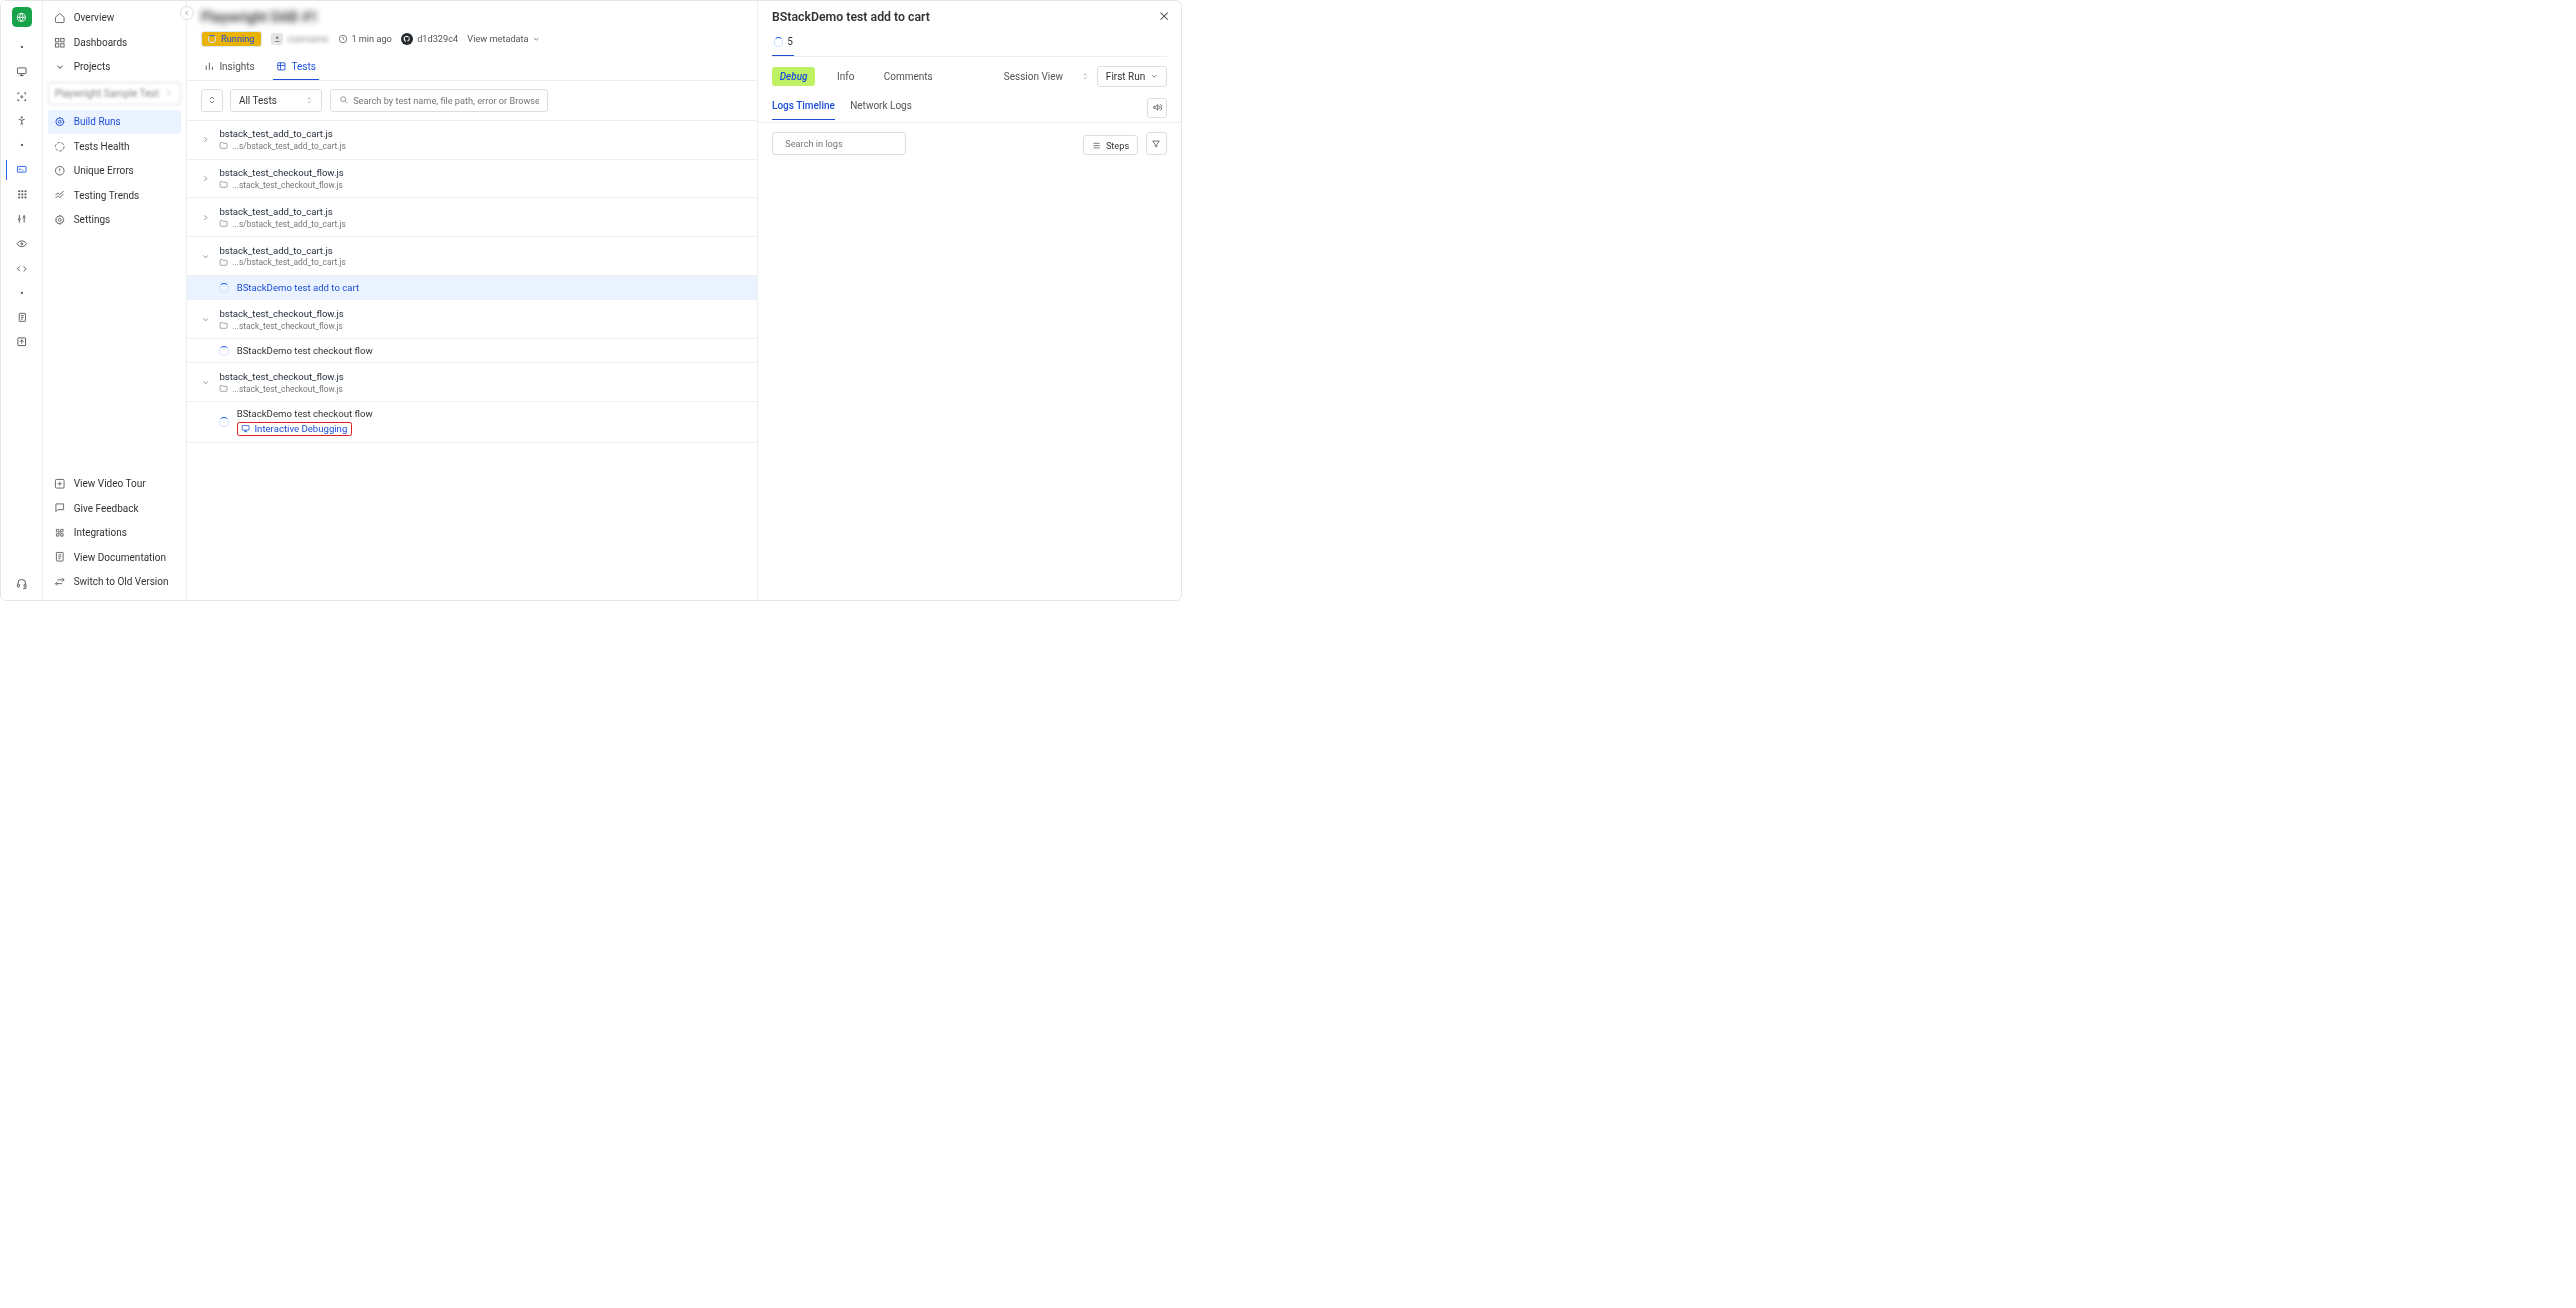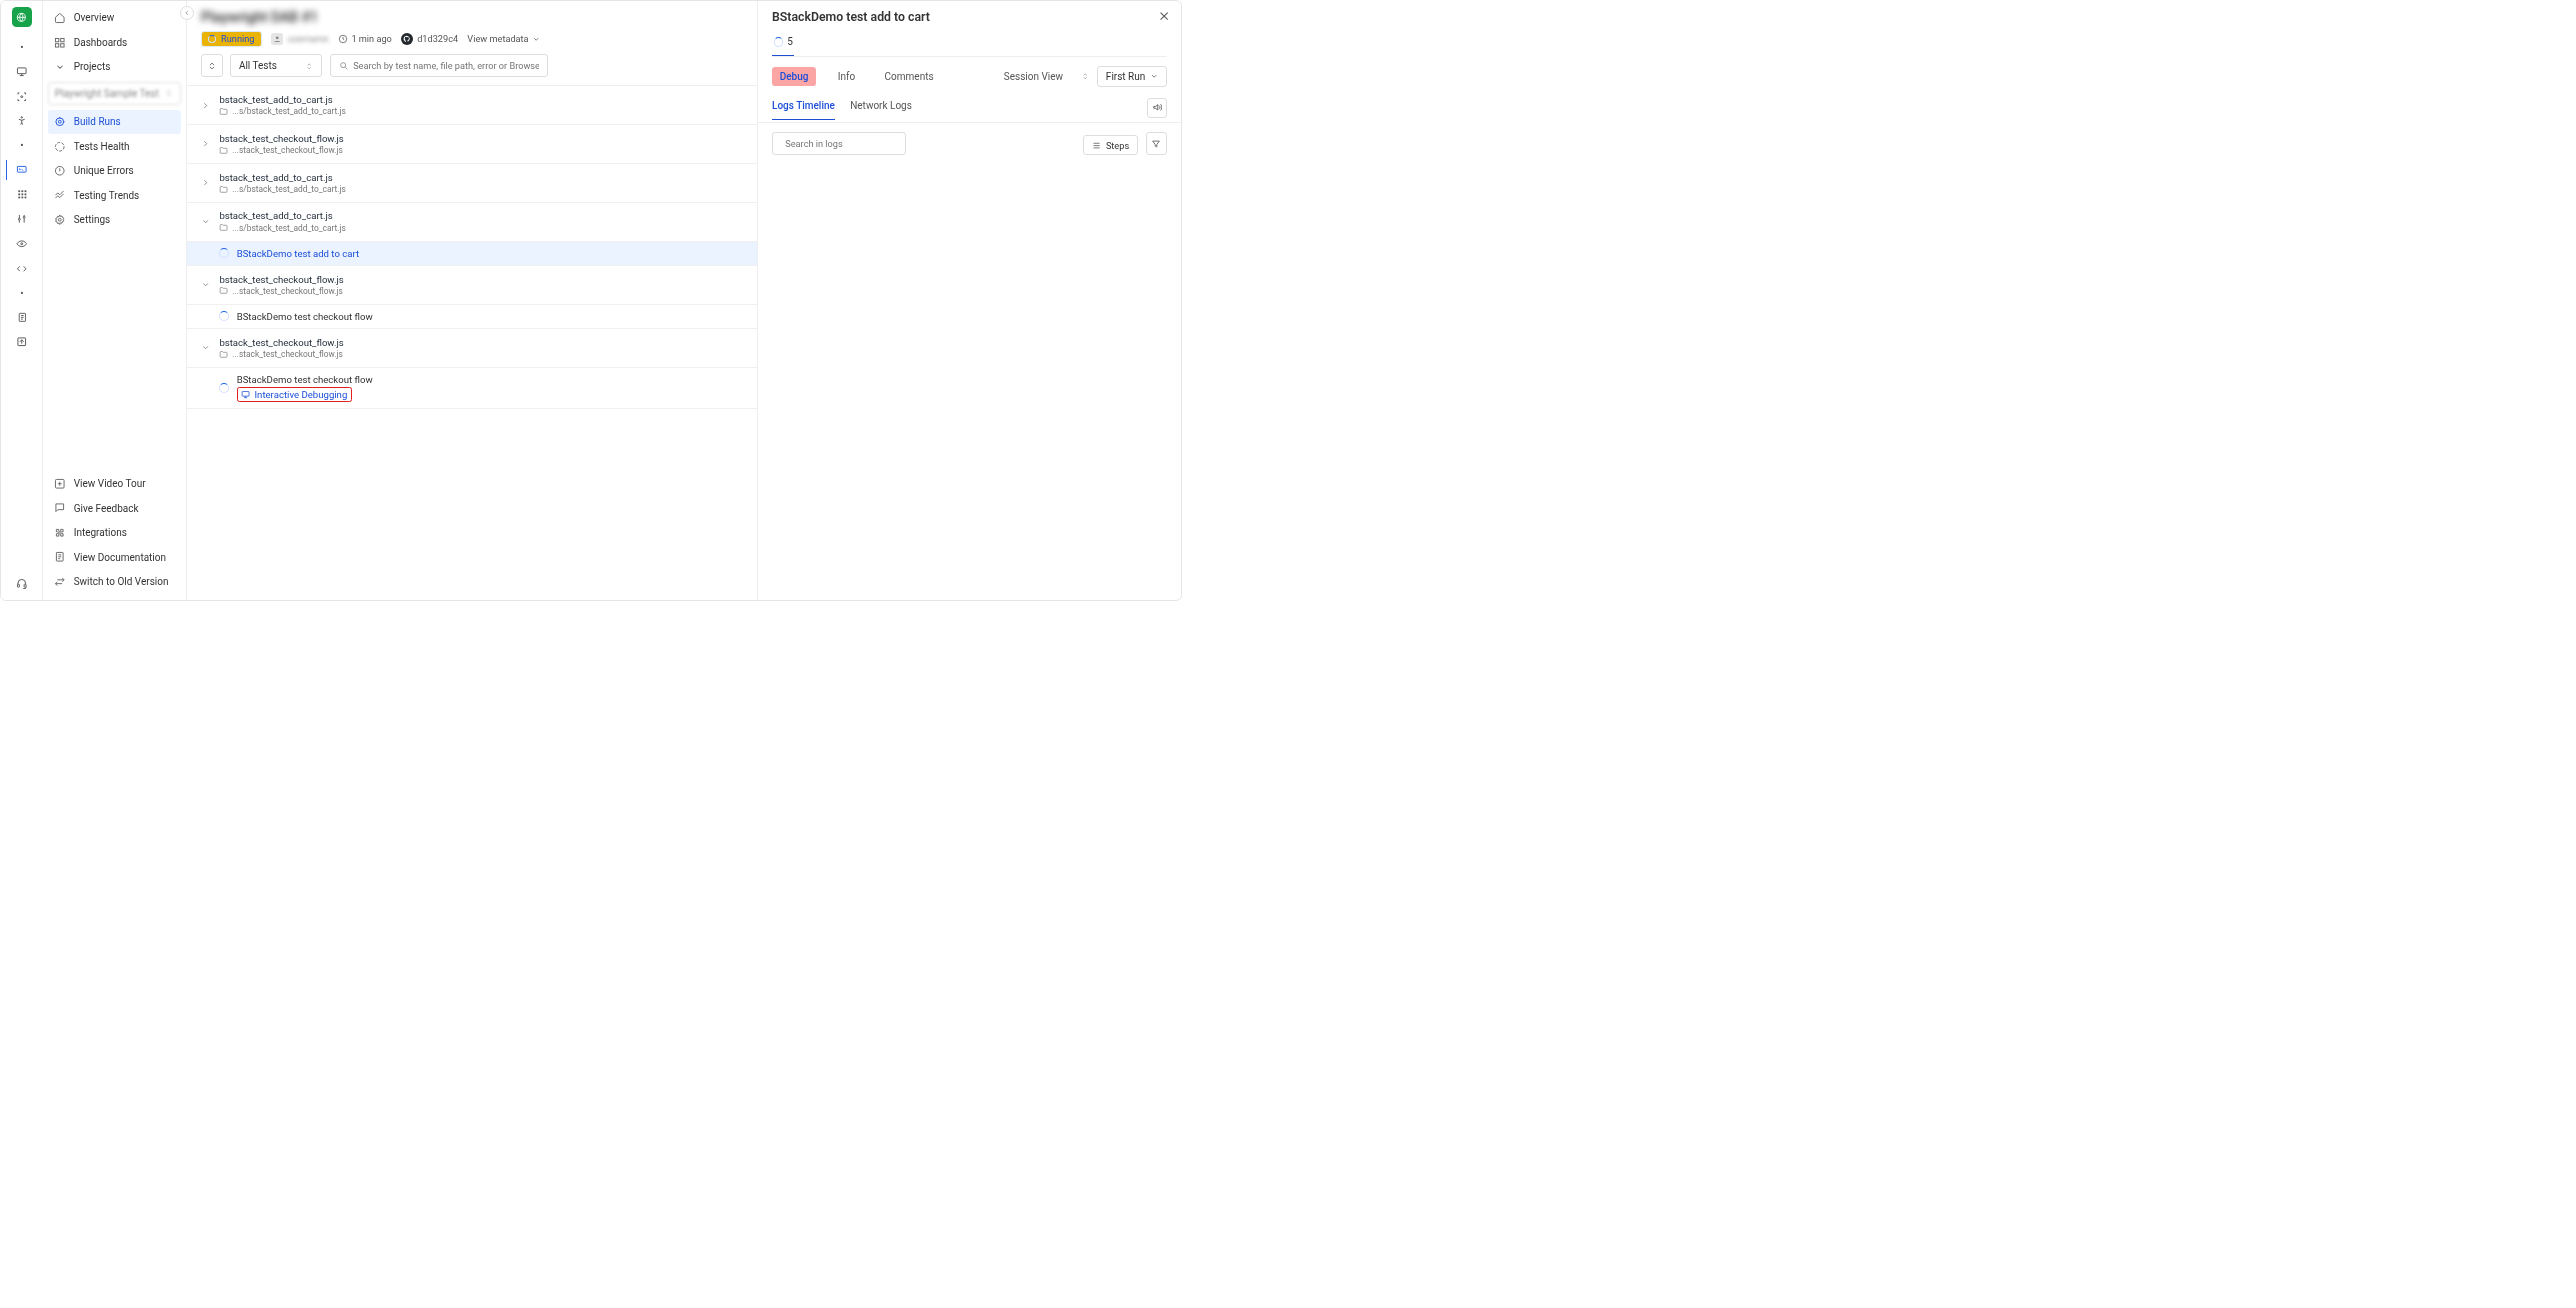--- a/index.html
+++ b/index.html
@@ -64,21 +64,21 @@
 
 
 .details { width:423px; display:flex; flex-direction:column; }
 .det-head { padding:9.2px 14px 0 14px; position:relative; }
 .det-title { font-size:12.3px; font-weight:600; }
 .close-btn { position:absolute; top:9.2px; right:10.7px; cursor:pointer; color:#555; }
 .det-count-tabs { display:flex; gap:7.7px; margin-top:9.2px; border-bottom:0.8px solid #eee; }
 .count-tab { display:flex; align-items:center; gap:4.6px; padding:3.1px 1.5px 7.7px 1.5px; border-bottom:1.5px solid #1d4ed8; color:#333; }
 .det-subtabs { display:flex; gap:14px; padding:9.2px 14px 0 14px; align-items:center; }
 .subtab { padding:3.8px 7.7px 3.8px 7.7px; color:#555; cursor:pointer; border-radius:3.1px; }
-.subtab.active { background:#fca5a5; color:#1d4ed8; font-weight:500; }
+.subtab.active { background:#bef264; color:#1d4ed8; font-weight:500;font-style:italic; }
 .subtab-right { margin-left:auto; display:flex; gap:7.7px; align-items:center; }
 .chip-link { display:flex; align-items:center; gap:18px; color:#555; cursor:pointer; }
 .first-run { border:0.8px solid #ddd; border-radius:3.1px; padding:3.8px 7.7px; display:flex; align-items:center; gap:4.6px; cursor:pointer; }
 
 .det-subtabs2 { display:flex; gap:15.3px; padding:10.7px 14px 0 14px; border-bottom:0.8px solid #eee; align-items:center; }
 .subtab2 { padding:0 0 7.7px 0; color:#555; cursor:pointer; border-bottom:1.5px solid transparent; }
 .subtab2.active { color:#1d4ed8; border-bottom:1.5px solid #1d4ed8; font-weight:500; }
 .subtab2-right { margin-left:auto; display:flex; gap:6.1px; align-items:center; padding-bottom:4.6px;}
 .vol-btn { width:20px; height:20px; border:0.8px solid #ddd; border-radius:3.1px; display:flex; align-items:center; justify-content:center; cursor:pointer; }
 
@@ -347,20 +347,35 @@
         <span>d1d329c4</span>
       </span>
       <span class="view-meta">
         <span>View metadata</span>
         <svg width="8.4" height="8.4" viewBox="0 0 24 24" fill="none" stroke="#666" stroke-width="2.5">
             <path d="M6 9l6 6 6-6"></path>
           </svg>
       </span>
     </div>
   </div>
+  <div class="tabs">
+    <div class="tab">
+      <svg width="10.7" height="10.7" viewBox="0 0 24 24" fill="none" stroke="currentColor" stroke-width="2">
+          <path d="M5 20V10M12 20V4M19 20v-7"></path>
+        </svg>
+      <span>Insights</span>
+    </div>
+    <div class="tab active">
+      <svg width="10.7" height="10.7" viewBox="0 0 24 24" fill="none" stroke="currentColor" stroke-width="2">
+          <rect x="4" y="4" width="16" height="16" rx="1"></rect>
+          <path d="M4 10h16M10 4v16"></path>
+        </svg>
+      <span>Tests</span>
+    </div>
+  </div>
   <div class="toolbar">
     <div class="collapse-all">
         <svg width="10" height="10" viewBox="0 0 24 24" fill="none" stroke="#555" stroke-width="2">
           <path d="M7 10l5-5 5 5M7 14l5 5 5-5"></path>
         </svg>
       </div>
     <div class="filter-dd">
       <span>All Tests</span>
       <span class="chev">
           <svg width="8.4" height="10.7" viewBox="0 0 24 24" fill="none" stroke="#888" stroke-width="2">

